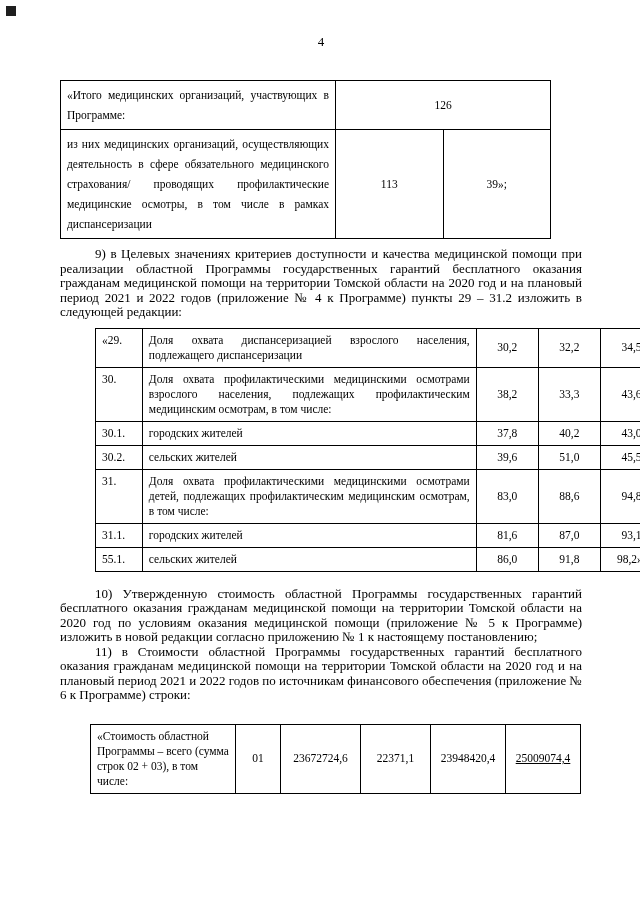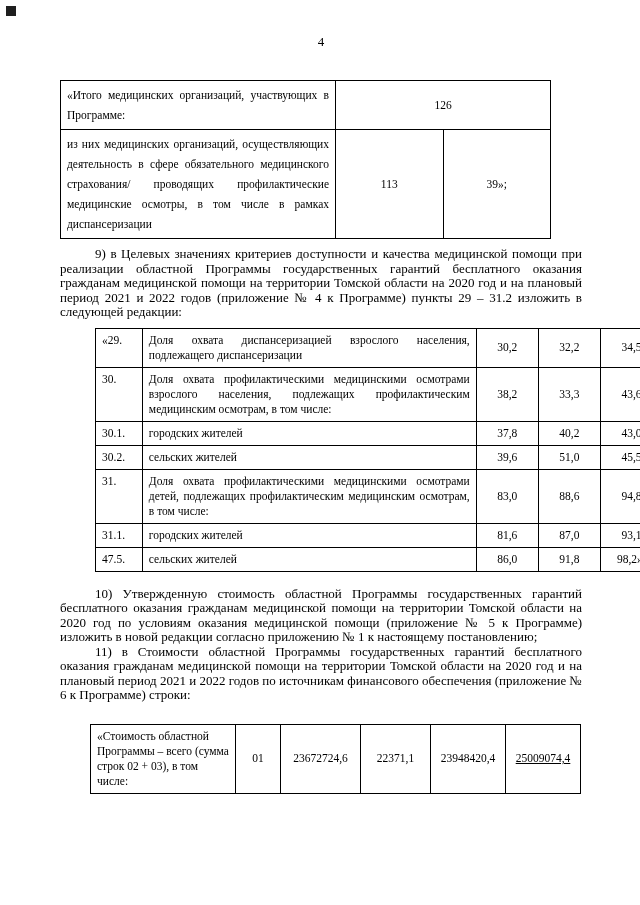--- a/index.html
+++ b/index.html
@@ -142,21 +142,21 @@
       <td class="c-y val">94,8</td>
     </tr>
     <tr>
       <td class="c-num">31.1.</td>
       <td class="c-text">городских жителей</td>
       <td class="c-y val">81,6</td>
       <td class="c-y val">87,0</td>
       <td class="c-y val">93,1</td>
     </tr>
     <tr>
-      <td class="c-num">47.5.</td>
+      <td class="c-num">55.1.</td>
       <td class="c-text">сельских жителей</td>
       <td class="c-y val">86,0</td>
       <td class="c-y val">91,8</td>
       <td class="c-y val">98,2»;</td>
     </tr>
   </tbody>
     </table>
 
   <p class="para sec-10">10) Утвержденную стоимость областной Программы государственных гарантий бесплатного оказания гражданам медицинской помощи на территории Томской области на 2020 год по условиям оказания медицинской помощи (приложение № 5 к Программе) изложить в новой редакции согласно приложению № 1 к настоящему постановлению;</p>
   <p class="para">11) в Стоимости областной Программы государственных гарантий бесплатного оказания гражданам медицинской помощи на территории Томской области на 2020 год и на плановый период 2021 и 2022 годов по источникам финансового обеспечения (приложение № 6 к Программе) строки:</p>

